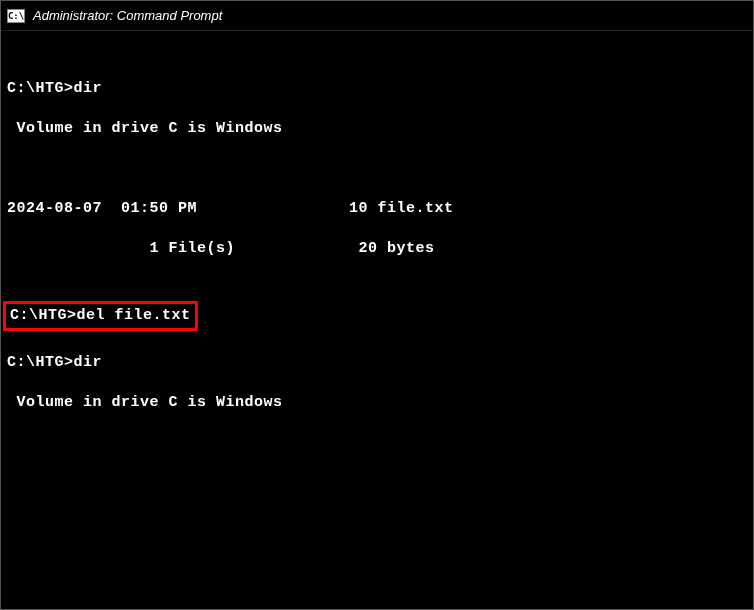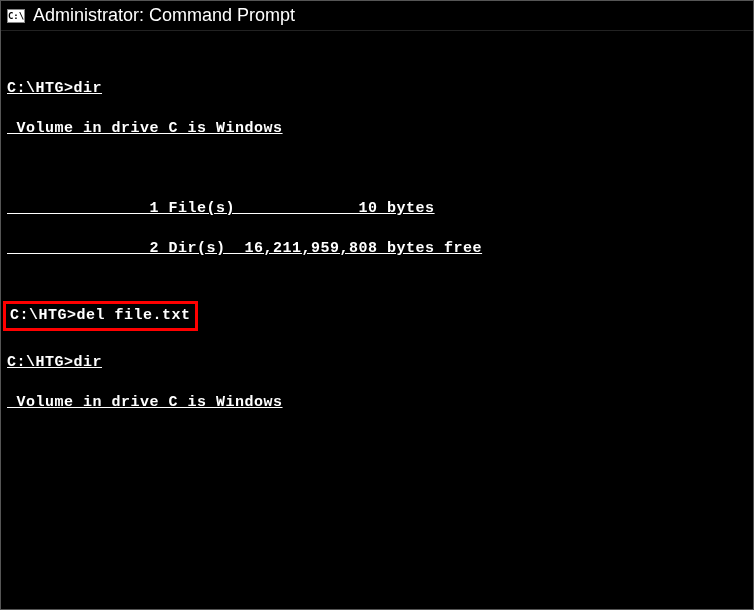--- a/index.html
+++ b/index.html
@@ -32,35 +32,35 @@
       font-weight: bold;
       display: flex;
       align-items: center;
       justify-content: center;
       margin-right: 8px;
       border: 1px solid #888;
       font-family: Consolas, monospace;
     }
     .title-text {
       color: #fff;
-      font-size: 18px;
+      font-size: 13px;
       font-family: 'Segoe UI', sans-serif;
+      font-style: italic;
     }
     .terminal {
       padding: 8px 6px;
       color: #fff;
       font-size: 15px;
       line-height: 20px;
       white-space: pre;
       font-weight: bold;
       letter-spacing: 0.5px;
     }
     .line {
       display: block;
-      text-decoration: underline;
     }
     .highlight-box {
       display: inline-block;
       border: 3px solid #ff0000;
       padding: 2px 4px;
       margin-left: -4px;
       margin-top: 2px;
       margin-bottom: 2px;
     }
   </style>
@@ -71,22 +71,22 @@
   <div class="title-icon">C:\</div>
   <div class="title-text">Administrator: Command Prompt</div>
 </div>
 
 <div class="terminal">
 <span class="line"></span>
 <span class="line">C:\HTG&gt;dir</span>
 <span class="line"> Volume in drive C is Windows</span>
 <span class="line"></span>
 <span class="line"></span>
-<span class="line">               1 File(s)             10 bytes</span>
-<span class="line">               2 Dir(s)  16,211,959,808 bytes free</span>
+<span class="line">2024-08-07  01:50 PM                10 file.txt</span>
+<span class="line">               1 File(s)             20 bytes</span>
 <span class="line"></span>
 <span class="highlight-box">C:\HTG&gt;del file.txt</span>
 <span class="line"></span>
 <span class="line">C:\HTG&gt;dir</span>
 <span class="line"> Volume in drive C is Windows</span>
 
 <span class="line"></span>
 
 <span class="line"></span>
 

